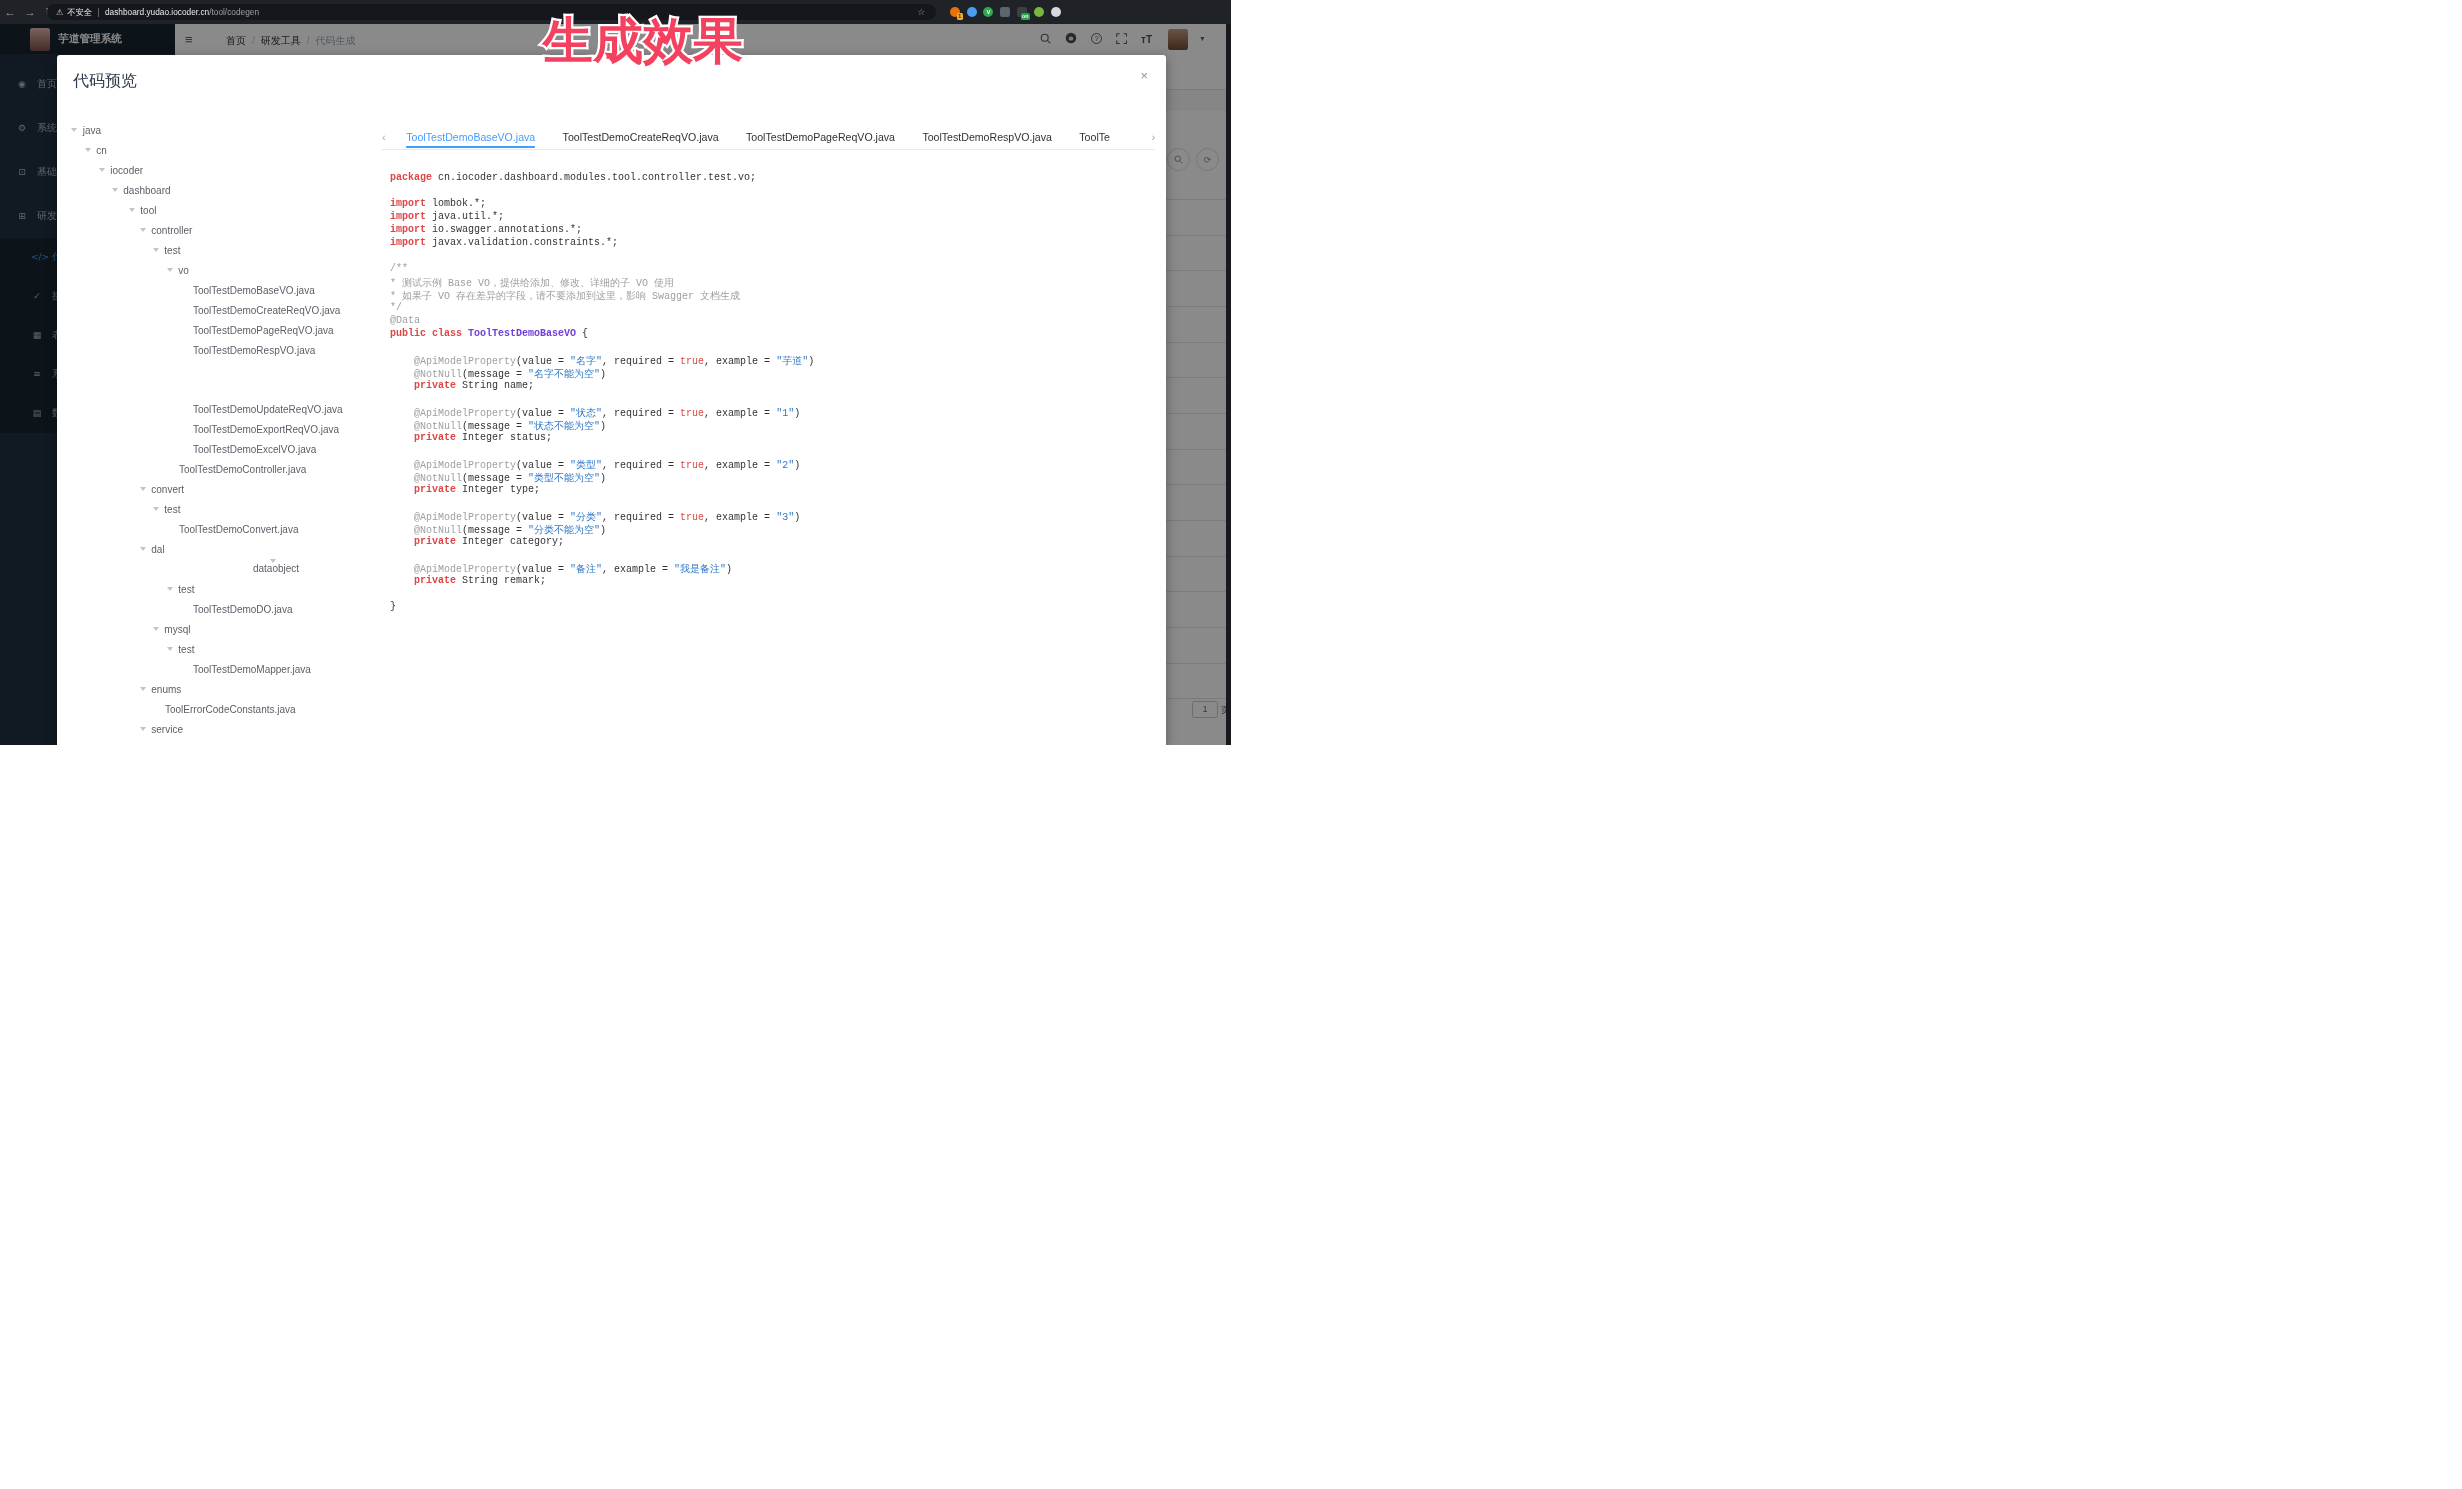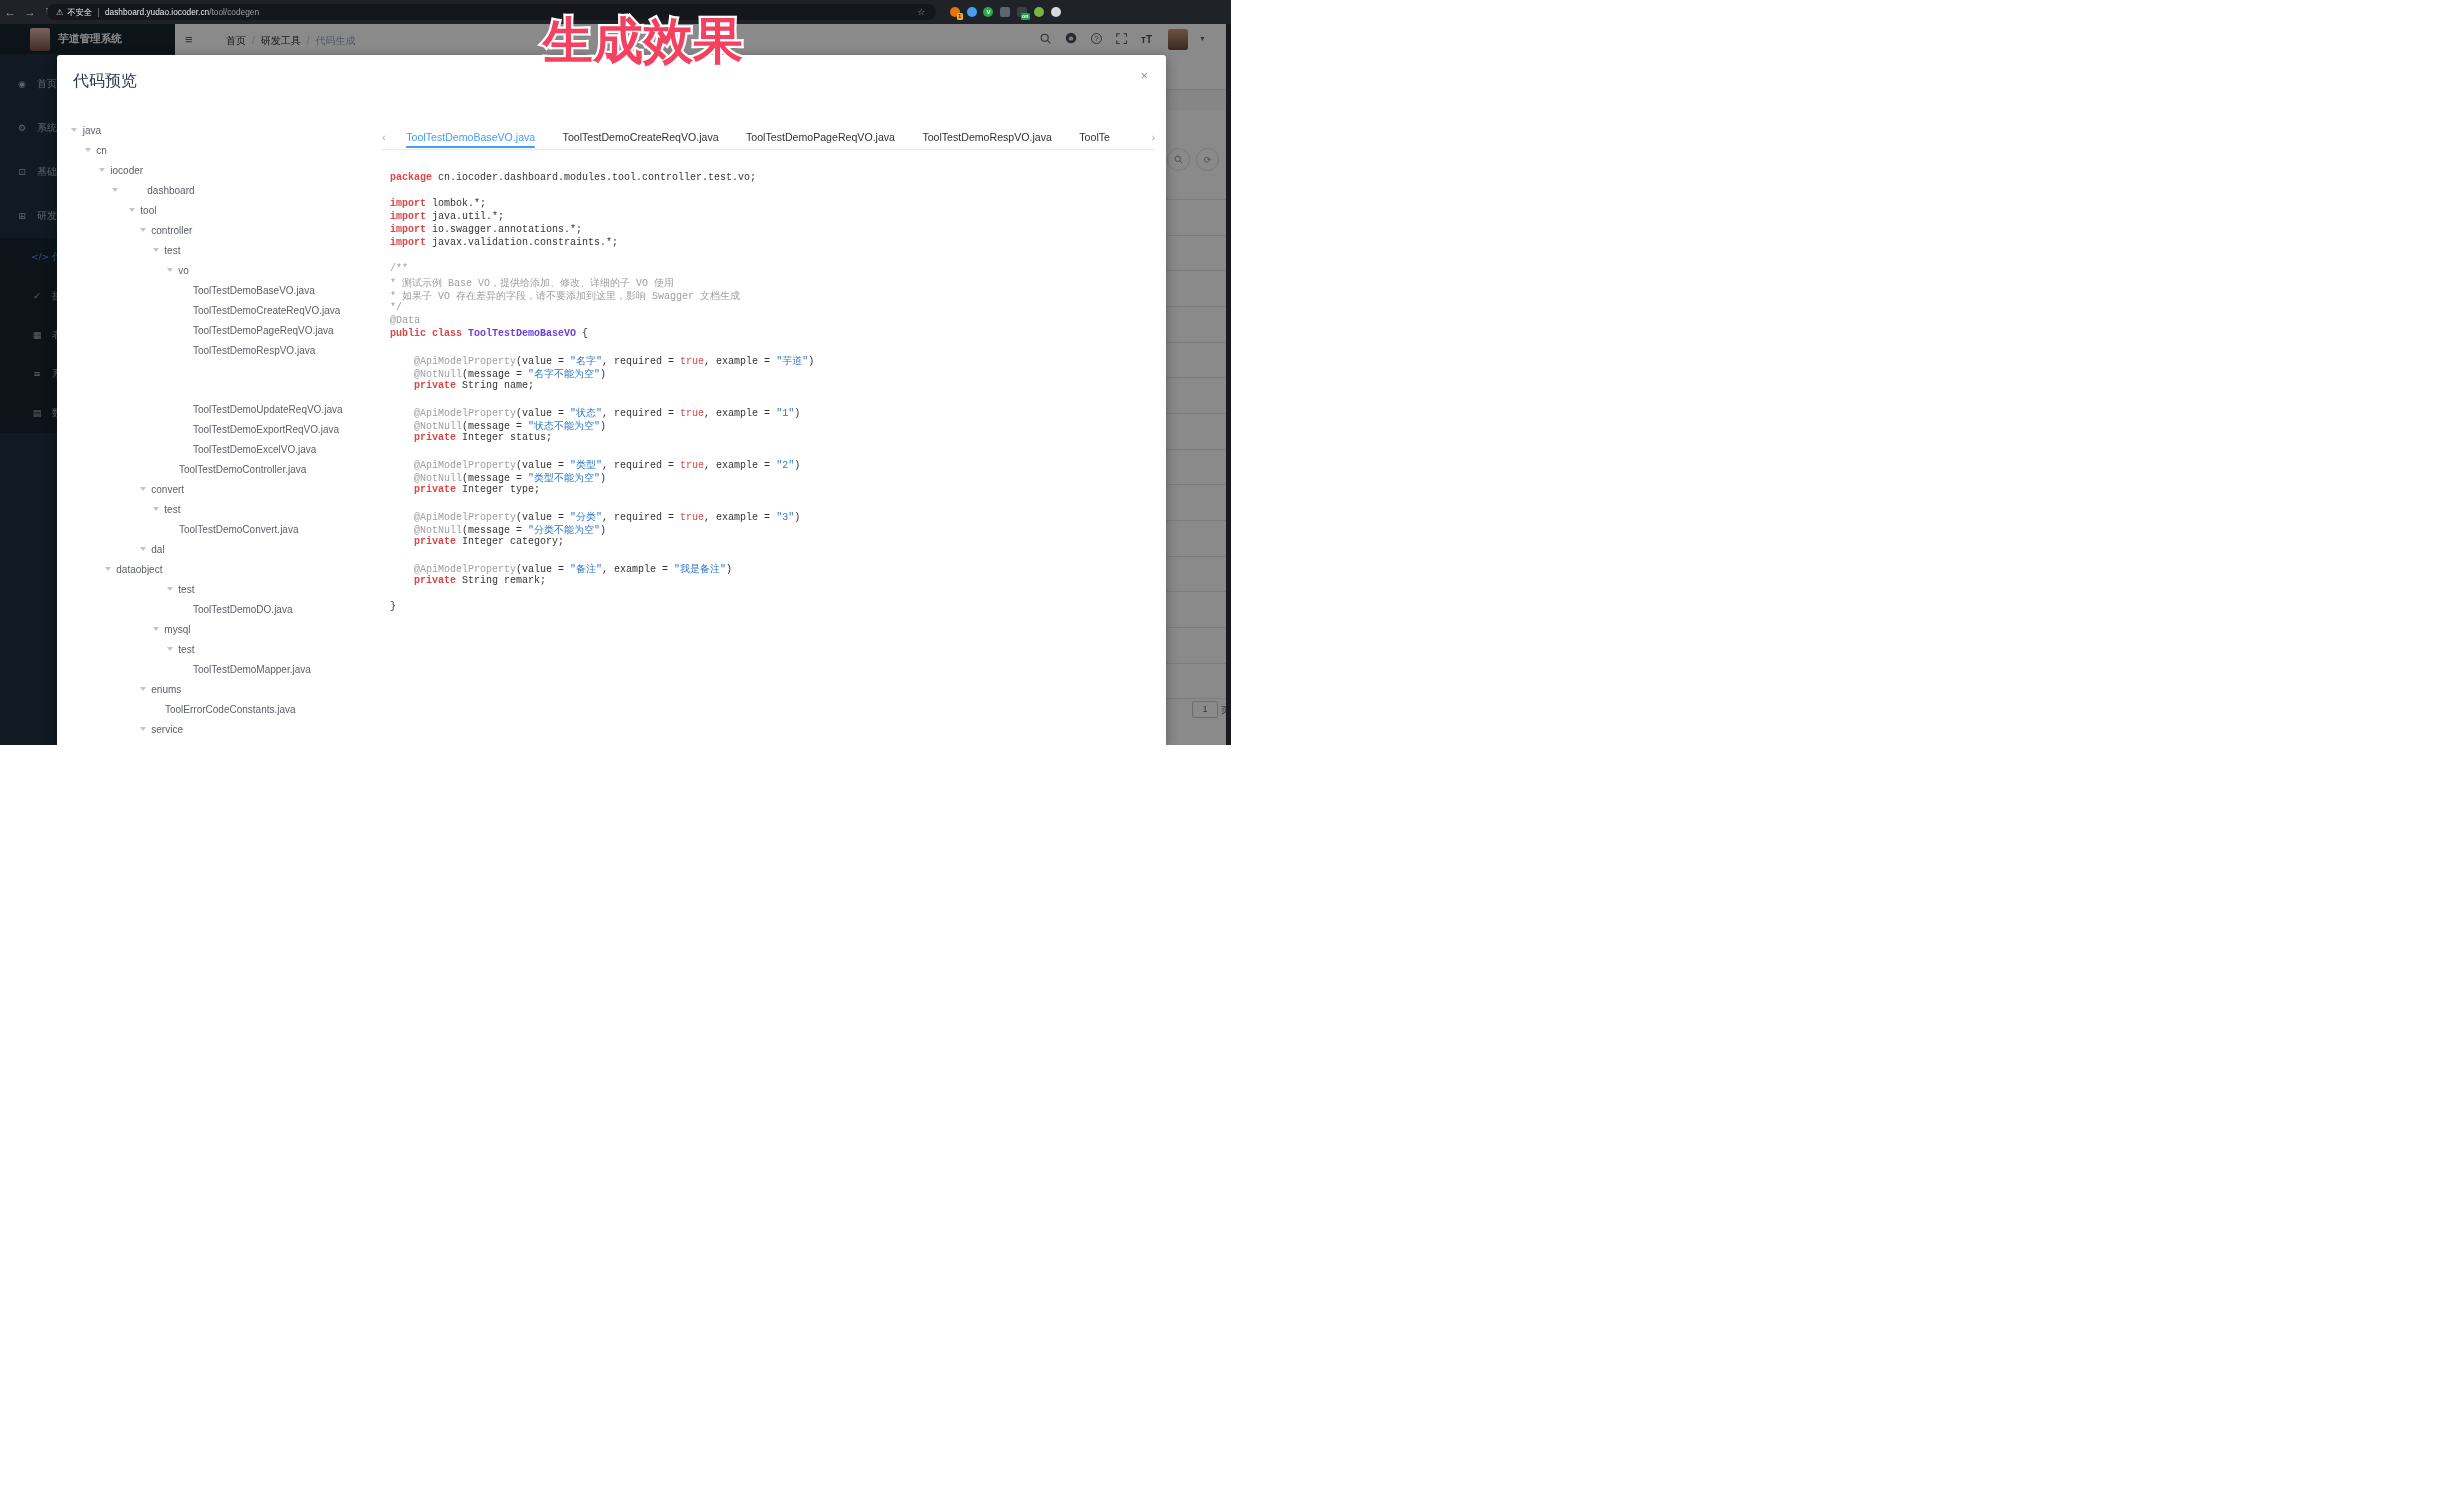--- a/index.html
+++ b/index.html
@@ -249,21 +249,21 @@
         <span class="tree-label">java</span>
       </div>
       <div class="tree-row" style="padding-left: 28px;">
         <span class="caret"></span>
         <span class="tree-label">cn</span>
       </div>
       <div class="tree-row" style="padding-left: 42px;">
         <span class="caret"></span>
         <span class="tree-label">iocoder</span>
       </div>
-      <div class="tree-row" style="padding-left: 55px; gap: 24px;">
+      <div class="tree-row" style="padding-left: 55px;">
         <span class="caret"></span>
         <span class="tree-label">dashboard</span>
       </div>
       <div class="tree-row" style="padding-left: 72px;">
         <span class="caret"></span>
         <span class="tree-label">tool</span>
       </div>
       <div class="tree-row" style="padding-left: 83px;">
         <span class="caret"></span>
         <span class="tree-label">controller</span>
@@ -308,21 +308,21 @@
         <span class="caret"></span>
         <span class="tree-label">test</span>
       </div>
       <div class="tree-row" style="padding-left: 122px;">
         <span class="tree-label">ToolTestDemoConvert.java</span>
       </div>
       <div class="tree-row" style="padding-left: 83px;">
         <span class="caret"></span>
         <span class="tree-label">dal</span>
       </div>
-      <div class="tree-row" style="padding-left: 48px;">
+      <div class="tree-row" style="padding-left: 112px; flex-direction: column;">
         <span class="caret"></span>
         <span class="tree-label">dataobject</span>
       </div>
       <div class="tree-row" style="padding-left: 110px;">
         <span class="caret"></span>
         <span class="tree-label">test</span>
       </div>
       <div class="tree-row" style="padding-left: 136px;">
         <span class="tree-label">ToolTestDemoDO.java</span>
       </div>

